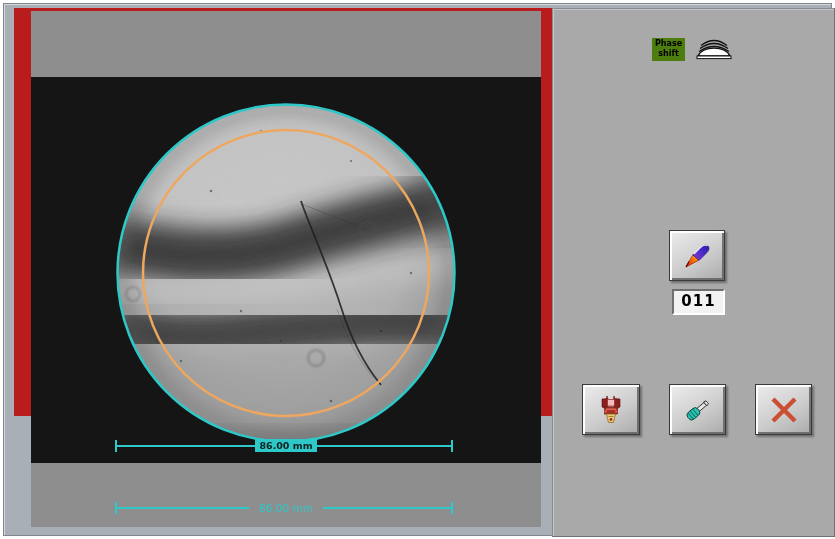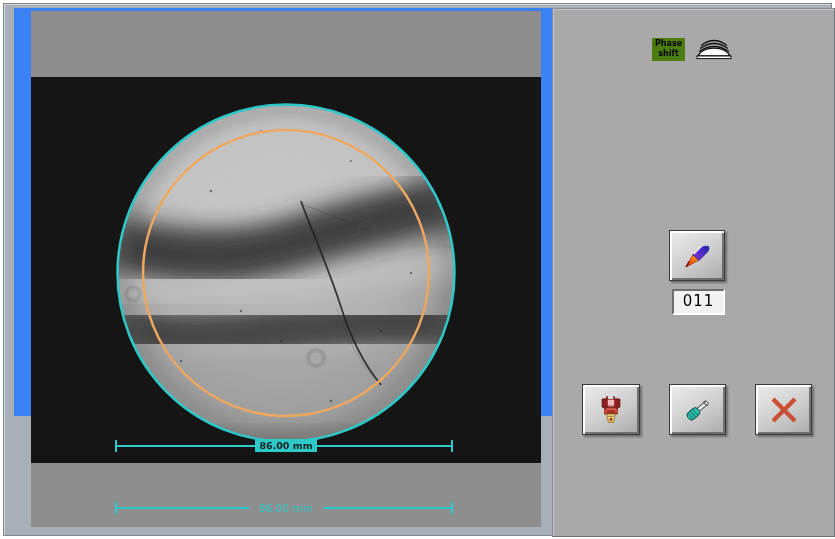--- a/index.html
+++ b/index.html
@@ -7,21 +7,21 @@
     width:835px;height:539px;position:relative;background:#ffffff;
     font-family:"DejaVu Sans","Liberation Sans",sans-serif;overflow:hidden;
   }
   .window{
     position:absolute;left:3px;top:3px;width:827px;height:531px;
     background:#a9afb6;border:1px solid #7f858b;
     box-shadow:inset 1px 1px 0 #d4d8dc;
   }
   
   .left-panel{
-    position:absolute;left:10px;top:4px;width:541px;height:408px;background:#3b82f6;
+    position:absolute;left:10px;top:4px;width:541px;height:408px;background:#b91c1c;
   }
   .image-area{position:absolute;left:17px;top:3px;width:510px;height:516px;}
   .band-top{position:absolute;left:0;top:0;width:510px;height:66px;background:#8e8e8e;}
   .dark-view{position:absolute;left:0;top:66px;width:510px;height:386px;background:#151515;}
   .band-bottom{position:absolute;left:0;top:452px;width:510px;height:64px;background:#8e8e8e;}
   .overlay-svg{position:absolute;left:0;top:0;width:510px;height:516px;}
   
   .right-panel{
     position:absolute;left:548px;top:4px;width:281px;height:527px;
     background:#a9a9a9;border:1px solid #8a8e92;border-right-color:#6e7276;border-bottom-color:#6e7276;
@@ -37,21 +37,21 @@
     background:linear-gradient(150deg,#ededed 0%,#cdcdcd 55%,#aaaaaa 100%);
     border:1px solid #3a3a3a;
     box-shadow:inset 2px 2px 0 rgba(255,255,255,.95), inset -2px -2px 0 rgba(92,92,92,.8), 2px 2px 2px rgba(0,0,0,.35);
     display:flex;align-items:center;justify-content:center;
   }
   .btn-pen{left:116px;top:221px;width:54px;height:49px;}
   .counter{
     position:absolute;left:119px;top:280px;width:49px;height:22px;background:#f2f2f2;
     border-top:2px solid #6f6f6f;border-left:2px solid #6f6f6f;
     border-bottom:2px solid #ffffff;border-right:2px solid #ffffff;
-    color:#000;font-size:15px;font-weight:normal;text-align:center;line-height:20px;letter-spacing:1px;
+    color:#000;font-size:15px;font-weight:bold;text-align:center;line-height:20px;letter-spacing:1px;
   }
   .btn-device{left:29px;top:375px;width:56px;height:49px;}
   .btn-setup{left:116px;top:375px;width:55px;height:49px;}
   .btn-cancel{left:202px;top:375px;width:55px;height:49px;}
 </style>
 </head>
 <body>
 
 <div class="window">
 

